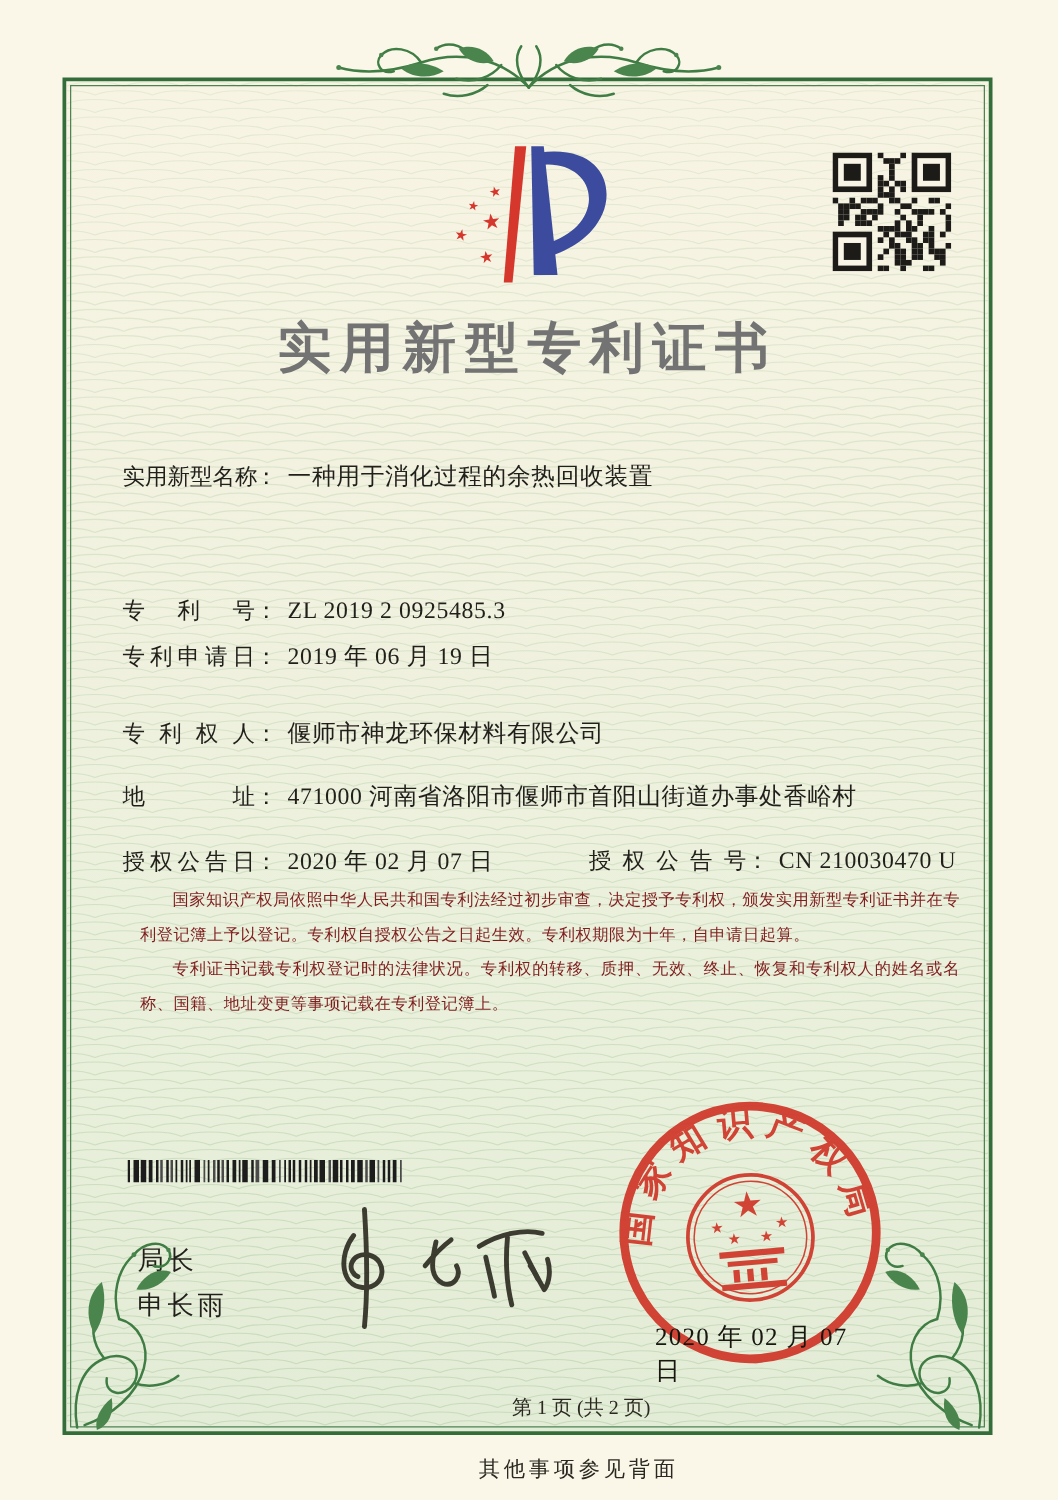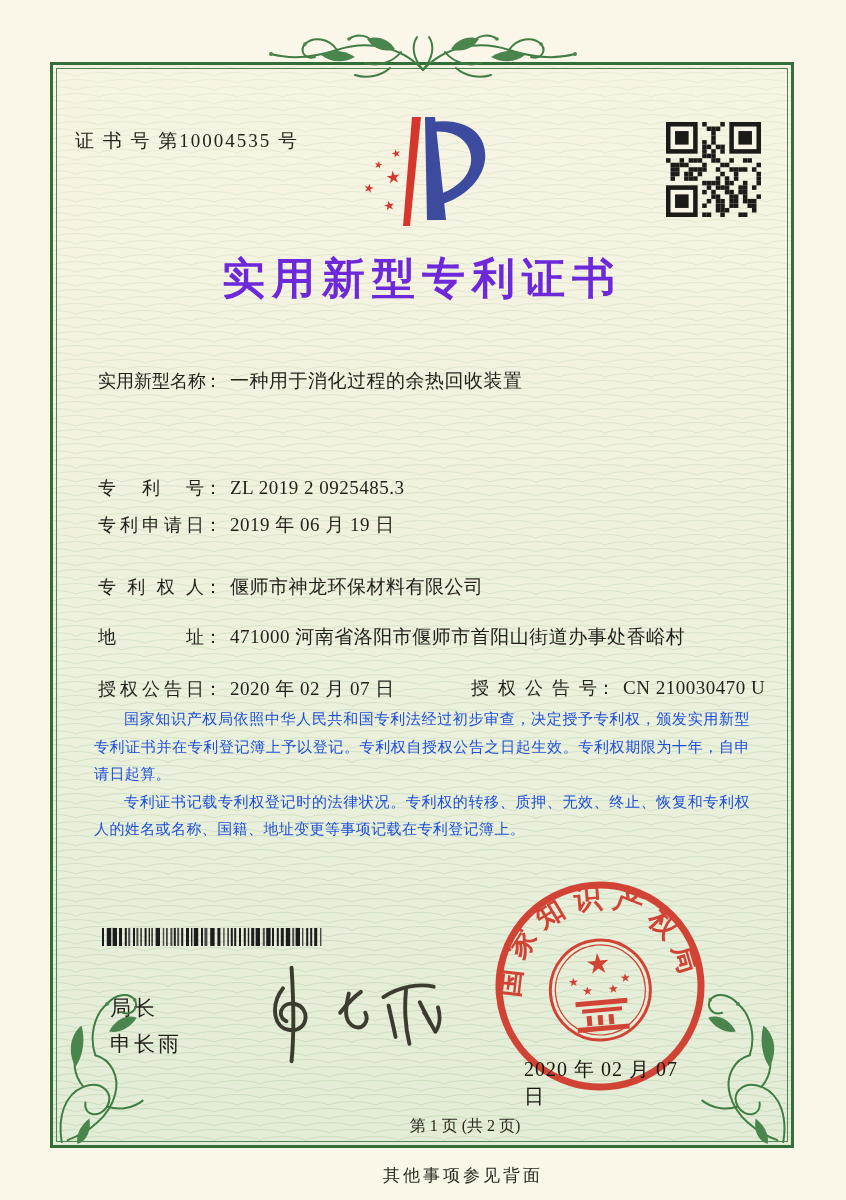--- a/index.html
+++ b/index.html
@@ -30,36 +30,36 @@
   .content{position:absolute;inset:0;z-index:2;}
 
   
   .cert-no{
     position:absolute;left:75px;top:128px;
     font-size:19px;letter-spacing:2px;color:#24221c;
   }
   .title{
     position:absolute;left:50px;top:250px;width:744px;
     text-align:center;font-size:43px;font-weight:bold;
-    letter-spacing:7px;color:#6d28d9;
+    letter-spacing:7px;color:#737373;
   }
   .row{position:absolute;left:98px;height:26px;white-space:nowrap;font-size:19px;}
   .row .lbl{
     display:inline-block;width:106px;vertical-align:baseline;
     font-size:18px;text-align:justify;text-align-last:justify;
   }
   .row .colon{font-size:18px;padding-right:8px;}
   .row .val{font-size:19px;letter-spacing:0.5px;}
   .row .lbl2{display:inline-block;width:126px;font-size:18px;text-align:justify;text-align-last:justify;font-family:Liberation Mono, monospace;}
   .grant2{position:absolute;left:373px;top:0;white-space:nowrap;}
 
   .paras{
-    position:absolute;left:94px;top:706px;width:656px;
-    font-size:15px;line-height:27.5px;text-align:justify;
-    letter-spacing:0.4px;color:#1d4ed8;
+    position:absolute;left:112px;top:706px;width:656px;
+    font-size:13px;line-height:27.5px;text-align:justify;
+    letter-spacing:0.4px;color:#7f1d1d;
   }
   .paras p{margin:0;text-indent:2em;}
 
   .director-title{position:absolute;left:110px;top:994px;font-size:21px;letter-spacing:3px;font-family:Liberation Mono, monospace;}
   .director-name{position:absolute;left:110px;top:1030px;font-size:21px;letter-spacing:3px;}
 
   .seal-date{
     position:absolute;left:524px;top:1056px;width:170px;
     font-size:20px;letter-spacing:1px;color:#17160f;
   }
@@ -279,21 +279,20 @@
       <circle cx="54" cy="12" r="2"></circle>
         <circle cx="82" cy="8" r="1.8"></circle>
     </g>
   </svg>
   <svg class="orn" style="left:662px;top:992px;" width="130" height="158" viewBox="0 0 130 160" xmlns="http://www.w3.org/2000/svg">
     <use href="#cornerOrn" transform="translate(130,0) scale(-1,1)"></use>
   </svg>
 
   <div class="content">
 
-    <div class="cert-no">证 书 号 第10004535 号</div>
 
     <svg class="logo" width="205" height="128" viewBox="0 0 205 128" xmlns="http://www.w3.org/2000/svg">
       <path d="M104,12 C152,6 164,38 154,61 C145,82 122,93 107,96 L106,86 C127,80 141,68 143,52 C145,33 128,19 104,22 Z" fill="#3c4b9d"></path>
       <path d="M97,7 L107,7 L118,110 L99,110 Z" fill="#3c4b9d"></path>
       <path d="M84,7 L93,7 L82,116 L75,116 Z" fill="#d6372c"></path>
       <g fill="#d6372c" font-family="'DejaVu Sans',sans-serif" text-anchor="middle">
         <text x="69" y="47" font-size="11" transform="rotate(-14 69 47)">★</text>
         <text x="50" y="58" font-size="10" transform="rotate(10 50 58)">★</text>
         <text x="66" y="73" font-size="17" transform="rotate(-8 66 73)">★</text>
         <text x="40" y="82" font-size="12" transform="rotate(12 40 82)">★</text>

